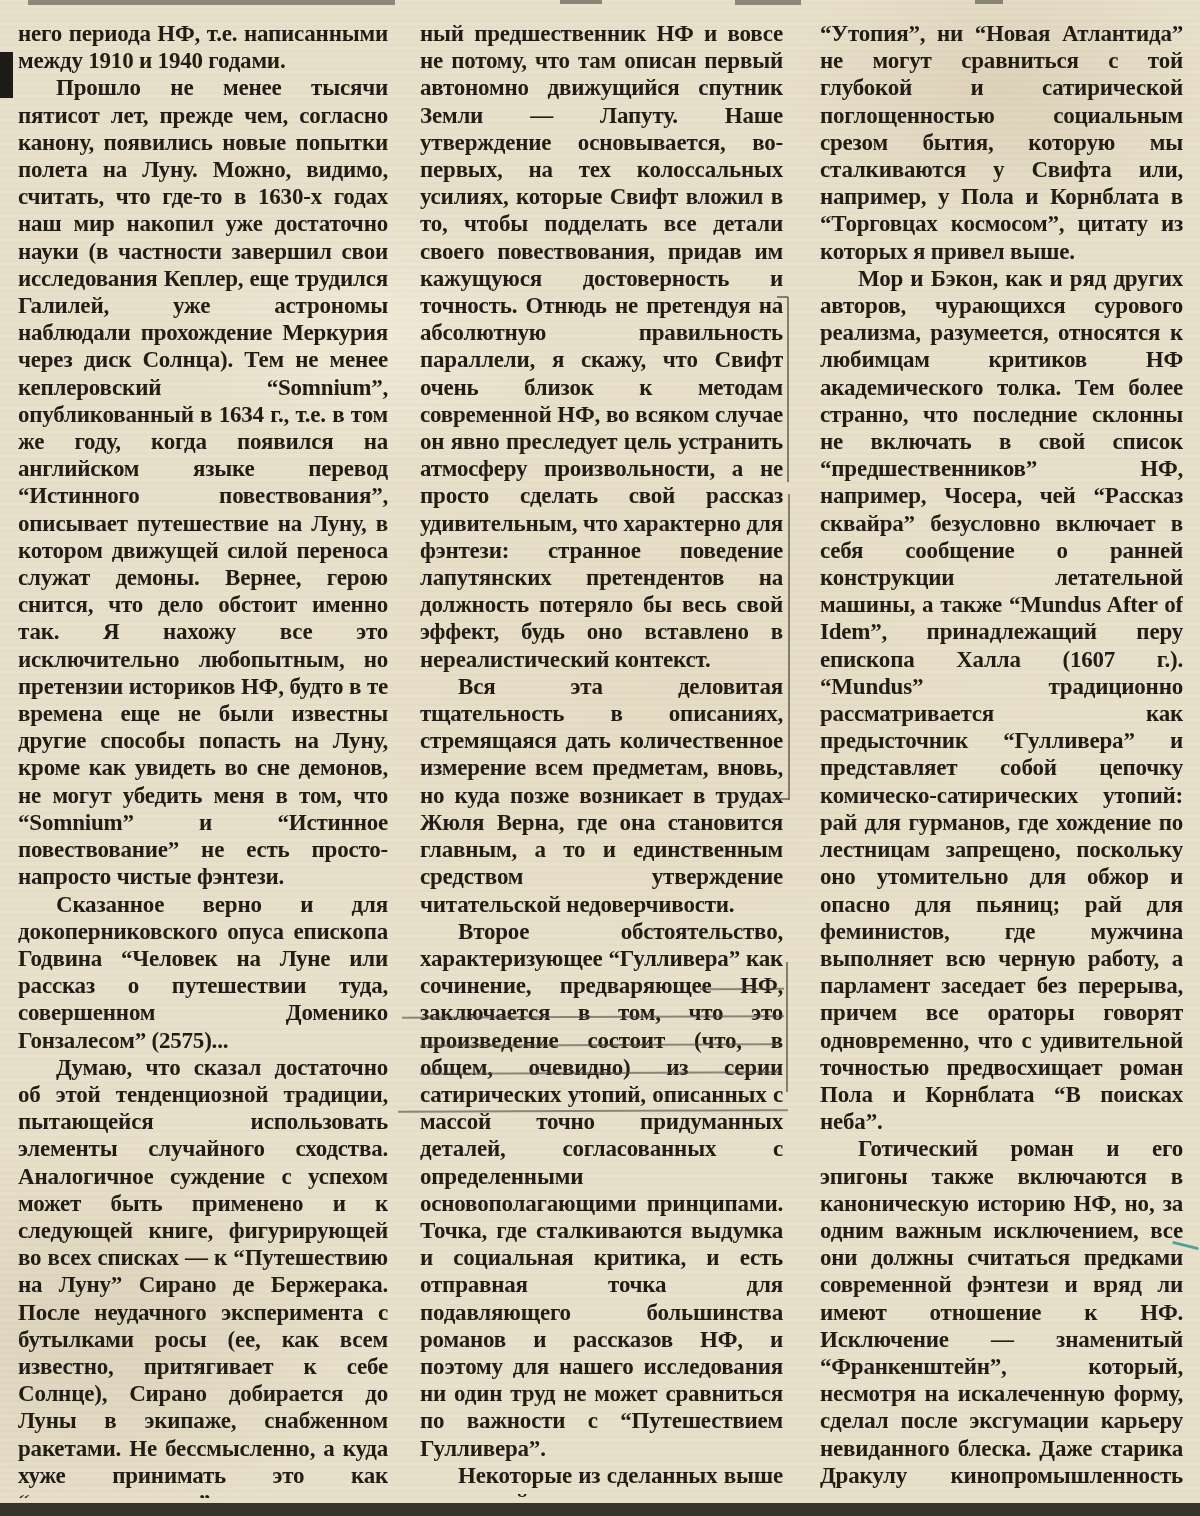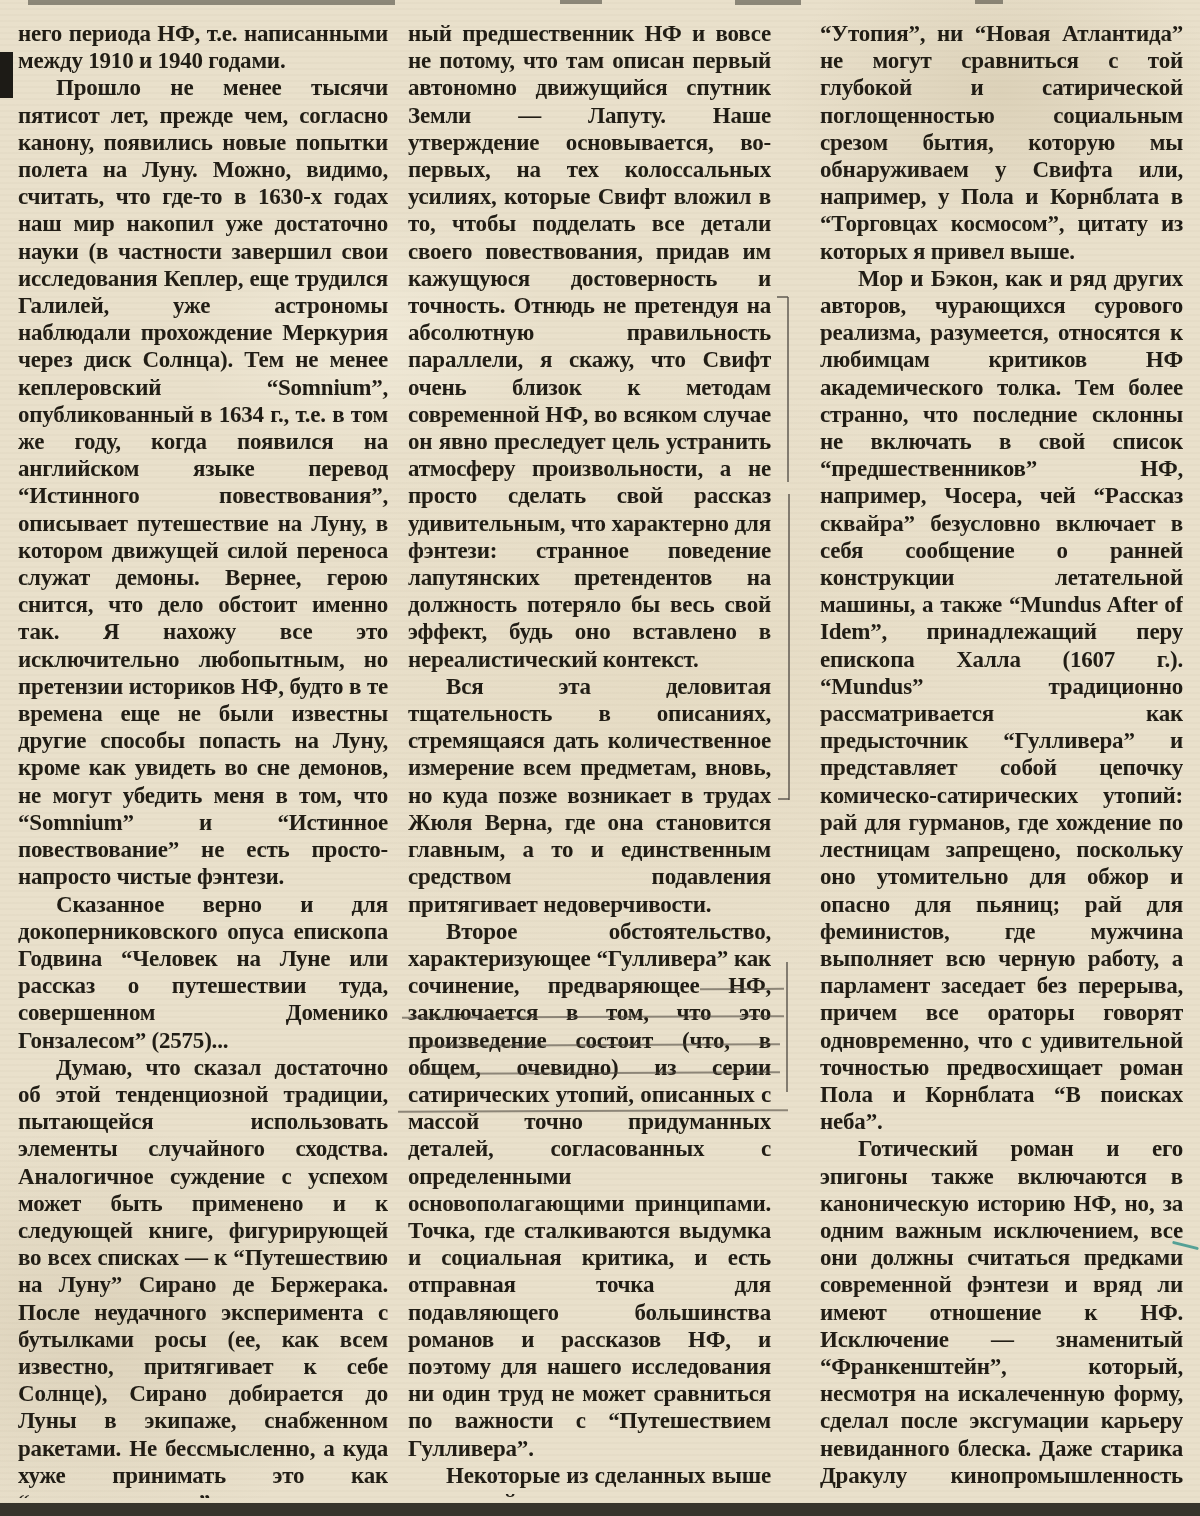--- a/index.html
+++ b/index.html
@@ -17,21 +17,21 @@
   }
   .column{
     position:absolute;top:20px;height:1478px;overflow:hidden;
     font-family:"Liberation Serif","DejaVu Serif",serif;
     font-weight:700;font-size:23px;line-height:27.2px;
     color:#211d15;text-align:justify;
     letter-spacing:-0.2px;
     text-rendering:optimizeLegibility;
   }
   #col1{left:18px;width:370px;}
-  #col2{left:408px;width:363px;}
+  #col2{left:420px;width:363px;}
   #col3{left:820px;width:363px;}
   .column p{margin:0;padding:0;text-indent:38px;}
   .column p.cont{text-indent:0;}
 
   
   .pencil-v{position:absolute;width:2px;background:#57514a;opacity:.7;}
   .pencil-hook{position:absolute;height:2px;background:#57514a;opacity:.7;}
   .pencil-u{position:absolute;height:2px;background:#4e483f;opacity:.6;transform:rotate(-0.25deg);}
   .scan-bar{position:absolute;left:0;right:0;bottom:0;height:13px;background:#37342c;}
   .edge-mark{position:absolute;left:0;top:52px;width:13px;height:46px;background:#1d1b16;}
@@ -49,27 +49,27 @@
   <div class="column" id="col1">
     <p class="cont">него периода НФ, т.е. написанными между 1910 и 1940 годами.</p>
     <p>Прошло не менее тысячи пятисот лет, прежде чем, согласно канону, появились новые попытки полета на Луну. Можно, видимо, считать, что где-то в 1630-х годах наш мир накопил уже достаточно науки (в частности завершил свои исследования Кеплер, еще трудился Галилей, уже астрономы наблюдали прохождение Меркурия через диск Солнца). Тем не менее кеплеровский “Somnium”, опубликованный в 1634 г., т.е. в том же году, когда появился на английском языке перевод “Истинного повествования”, описывает путешествие на Луну, в котором движущей силой переноса служат демоны. Вернее, герою снится, что дело обстоит именно так. Я нахожу все это исключительно любопытным, но претензии историков НФ, будто в те времена еще не были известны другие способы попасть на Луну, кроме как увидеть во сне демонов, не могут убедить меня в том, что “Somnium” и “Истинное повествование” не есть просто-напросто чистые фэнтези.</p>
     <p>Сказанное верно и для докоперниковского опуса епископа Годвина “Человек на Луне или рассказ о путешествии туда, совершенном Доменико Гонзалесом” (2575)...</p>
     <p>Думаю, что сказал достаточно об этой тенденциозной традиции, пытающейся использовать элементы случайного сходства. Аналогичное суждение с успехом может быть применено и к следующей книге, фигурирующей во всех списках — к “Путешествию на Луну” Сирано де Бержерака. После неудачного эксперимента с бутылками росы (ее, как всем известно, притягивает к себе Солнце), Сирано добирается до Луны в экипаже, снабженном ракетами. Не бессмысленно, а куда хуже принимать это как “предвосхищение” спутника, недавно отправленного русскими на Луну или чего-то подобного... То же самое относится и к попытке увидеть в “Микромегасе” Вольтера описание прибытия на Землю первого инопланетянина...</p>
 
   </div>
 
   <div class="column" id="col2">
     <p class="cont">ный предшественник НФ и вовсе не потому, что там описан первый автономно движущийся спутник Земли — Лапуту. Наше утверждение основывается, во-первых, на тех колоссальных усилиях, которые Свифт вложил в то, чтобы подделать все детали своего повествования, придав им кажущуюся достоверность и точность. Отнюдь не претендуя на абсолютную правильность параллели, я скажу, что Свифт очень близок к методам современной НФ, во всяком случае он явно преследует цель устранить атмосферу произвольности, а не просто сделать свой рассказ удивительным, что характерно для фэнтези: странное поведение лапутянских претендентов на должность потеряло бы весь свой эффект, будь оно вставлено в нереалистический контекст.</p>
-    <p>Вся эта деловитая тщательность в описаниях, стремящаяся дать количественное измерение всем предметам, вновь, но куда позже возникает в трудах Жюля Верна, где она становится главным, а то и единственным средством подавления притягивает недоверчивости.</p>
+    <p>Вся эта деловитая тщательность в описаниях, стремящаяся дать количественное измерение всем предметам, вновь, но куда позже возникает в трудах Жюля Верна, где она становится главным, а то и единственным средством утверждение читательской недоверчивости.</p>
     <p>Второе обстоятельство, характеризующее “Гулливера” как сочинение, предваряющее НФ, заключается в том, что это произведение состоит (что, в общем, очевидно) из серии сатирических утопий, описанных с массой точно придуманных деталей, согласованных с определенными основополагающими принципами. Точка, где сталкиваются выдумка и социальная критика, и есть отправная точка для подавляющего большинства романов и рассказов НФ, и поэтому для нашего исследования ни один труд не может сравниться по важности с “Путешествием Гулливера”.</p>
     <p>Некоторые из сделанных выше замечаний вполне подходят еще к двум “островным” утопиям — “Утопии” Мора и “Новой Атлантиде” Бэкона. Один отрывок из Бэкона действительно довольно точно соответствует требованиям НФ, ибо описываемые в нем “чудеса” Новой Атлантиды носят технический характер — они касаются метеорологии, математики, садоводства, магии, аэронавтики, плавания судов под водой, микротонной музыки и т.п. И все же ни</p>
   </div>
 
   <div class="column" id="col3">
-    <p class="cont">“Утопия”, ни “Новая Атлантида” не могут сравниться с той глубокой и сатирической поглощенностью социальным срезом бытия, которую мы обнаруживаем у Свифта или, например, у Пола и Корнблата в “Торговцах космосом”, цитату из которых я привел выше.</p>
+    <p class="cont">“Утопия”, ни “Новая Атлантида” не могут сравниться с той глубокой и сатирической поглощенностью социальным срезом бытия, которую мы сталкиваются у Свифта или, например, у Пола и Корнблата в “Торговцах космосом”, цитату из которых я привел выше.</p>
     <p>Мор и Бэкон, как и ряд других авторов, чурающихся сурового реализма, разумеется, относятся к любимцам критиков НФ академического толка. Тем более странно, что последние склонны не включать в свой список “предшественников” НФ, например, Чосера, чей “Рассказ сквайра” безусловно включает в себя сообщение о ранней конструкции летательной машины, а также “Mundus After of Idem”, принадлежащий перу епископа Халла (1607 г.). “Mundus” традиционно рассматривается как предысточник “Гулливера” и представляет собой цепочку комическо-сатирических утопий: рай для гурманов, где хождение по лестницам запрещено, поскольку оно утомительно для обжор и опасно для пьяниц; рай для феминистов, где мужчина выполняет всю черную работу, а парламент заседает без перерыва, причем все ораторы говорят одновременно, что с удивительной точностью предвосхищает роман Пола и Корнблата “В поисках неба”.</p>
     <p>Готический роман и его эпигоны также включаются в каноническую историю НФ, но, за одним важным исключением, все они должны считаться предками современной фэнтези и вряд ли имеют отношение к НФ. Исключение — знаменитый “Франкенштейн”, который, несмотря на искалеченную форму, сделал после эксгумации карьеру невиданного блеска. Даже старика Дракулу кинопромышленность выкапывает из могилы, женит и оживляет реже, чем Франкенштейна. Тут мне следует пояснить, что современный термин, применяемый к этому чудовищу, будет “андроид” — синтетическое существо, огрубленно человекообразное внешне, в противоположность роботу — движущейся машине. Важным обстоятельством при анализе “Франкенштейна” выступает то, что ни в коей мере не будучи одержимым сверхъестественными силами, он предстает перед нами медиком и физиологом с</p>
   </div>
 
   <div class="pencil-v" style="left:787px;top:297px;height:185px;"></div>
   <div class="pencil-hook" style="left:777px;top:296px;width:11px;"></div>
   <div class="pencil-v" style="left:788px;top:494px;height:306px;"></div>
   <div class="pencil-hook" style="left:778px;top:798px;width:11px;"></div>
   <div class="pencil-v" style="left:786px;top:962px;height:130px;"></div>
 

